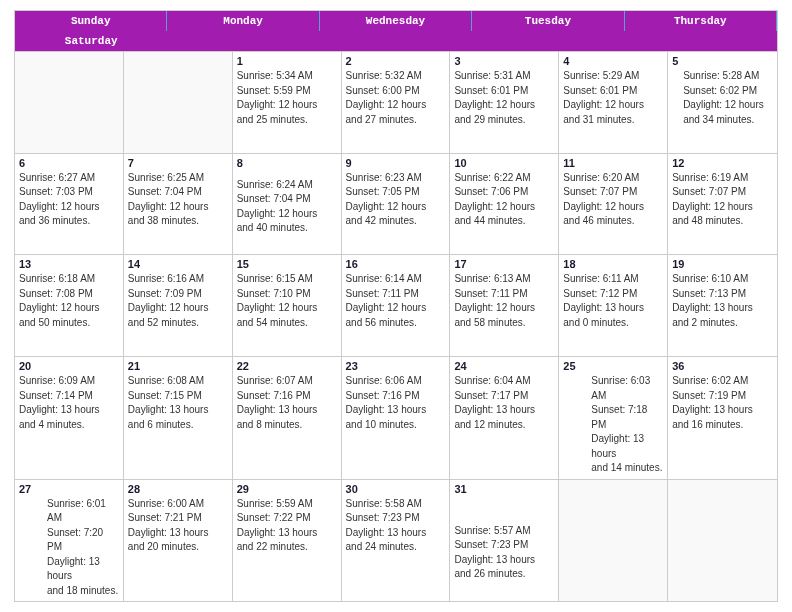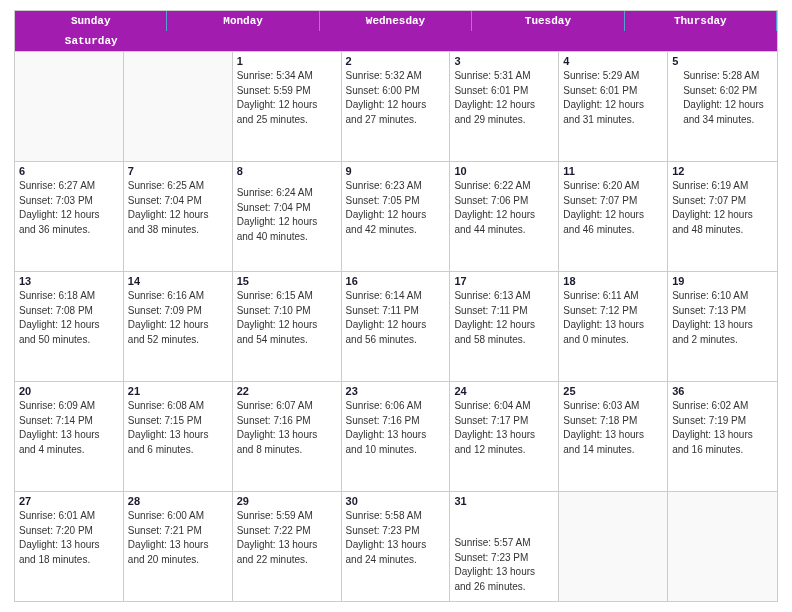--- a/index.html
+++ b/index.html
@@ -285,37 +285,37 @@
           </div>
           <div class="cal-cell">
             <span class="day-num">24</span>
             <div class="info" style="white-space: pre-line;">Sunrise: 6:04 AM
 Sunset: 7:17 PM
 Daylight: 13 hours
 and 12 minutes.</div>
           </div>
           <div class="cal-cell">
             <span class="day-num">25</span>
-            <div class="info" style="white-space: pre-line;">Sunrise: 6:03 AM
+            <div class="info" style="white-space: pre-line; margin-left: 28px;">Sunrise: 6:03 AM
 Sunset: 7:18 PM
 Daylight: 13 hours
 and 14 minutes.</div>
           </div>
           <div class="cal-cell">
             <span class="day-num">36</span>
             <div class="info" style="white-space: pre-line;">Sunrise: 6:02 AM
 Sunset: 7:19 PM
 Daylight: 13 hours
 and 16 minutes.</div>
           </div>
         </div>
         <div class="cal-week">
           <div class="cal-cell">
             <span class="day-num">27</span>
-            <div class="info" style="white-space: pre-line;">Sunrise: 6:01 AM
+            <div class="info" style="white-space: pre-line; margin-left: 28px;">Sunrise: 6:01 AM
 Sunset: 7:20 PM
 Daylight: 13 hours
 and 18 minutes.</div>
           </div>
           <div class="cal-cell">
             <span class="day-num">28</span>
             <div class="info" style="white-space: pre-line;">Sunrise: 6:00 AM
 Sunset: 7:21 PM
 Daylight: 13 hours
 and 20 minutes.</div>

